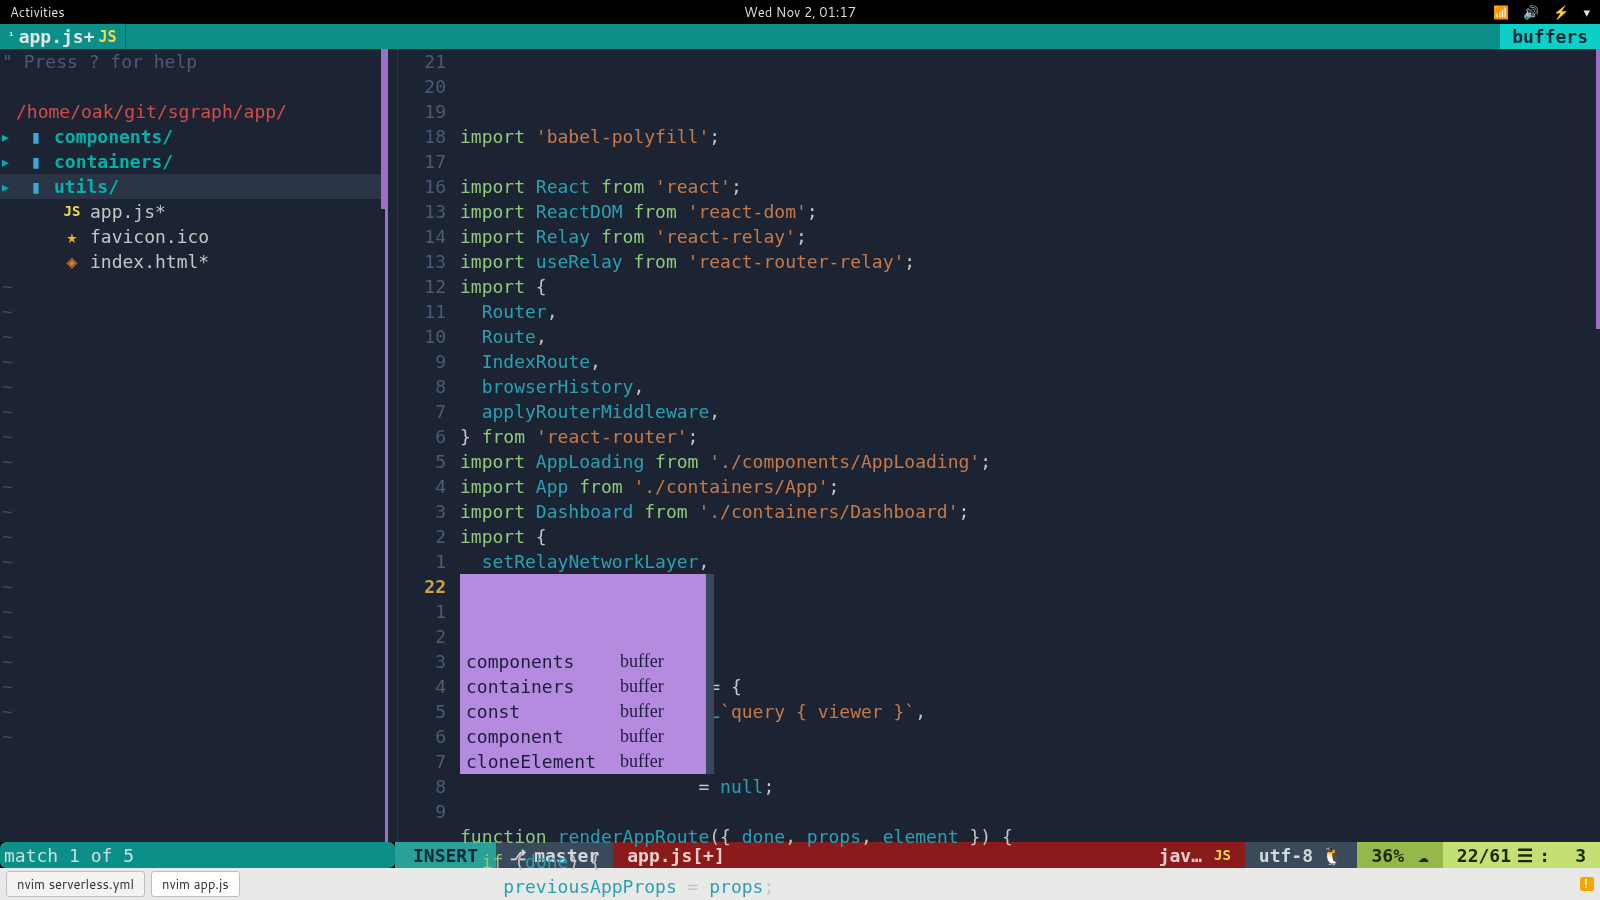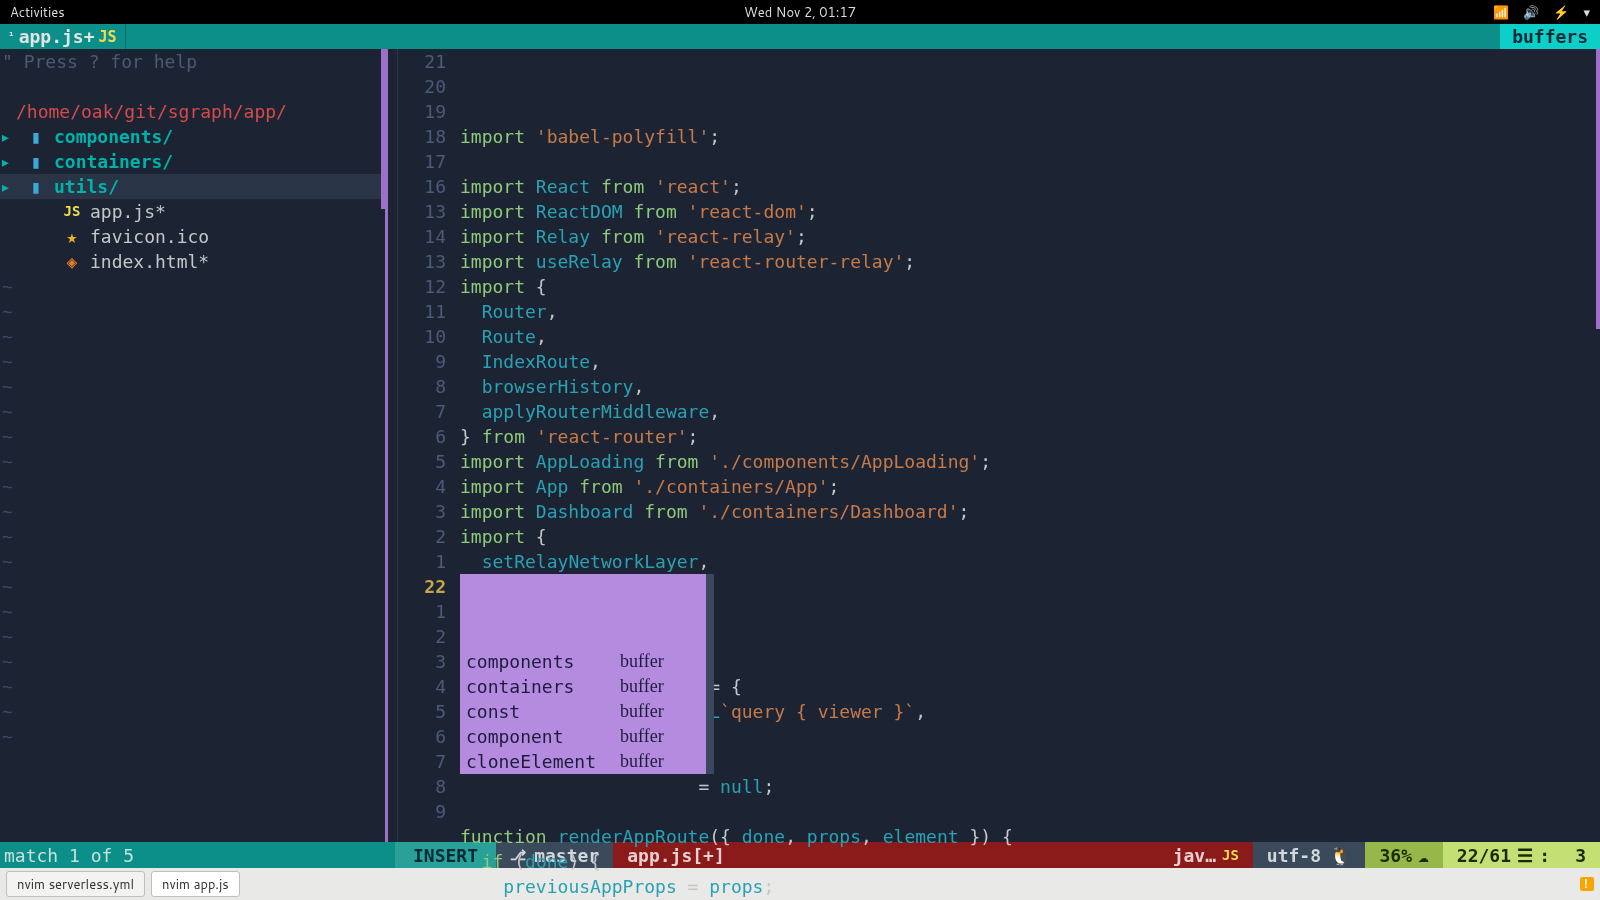--- a/index.html
+++ b/index.html
@@ -61,28 +61,28 @@
   
   .popup { position:absolute; left:6px; top:500px; background:#b58be0; color:#1c1c3c; font-size:18px; line-height:25px; }
   .popup .row { display:flex; }
   .popup .word { width:160px; padding-left:6px; }
   .popup .kind { width:86px;font-family:Liberation Serif, serif; }
   .popup-scroll { position:absolute; right:-8px; top:0; bottom:0; width:8px; background:#3a475f; }
   
   
   .statusline { height:26px; display:flex; font-size:18px; font-weight:bold; }
   .statusline > div { display:flex; align-items:center; padding:0 14px; }
-  .sl-left { background:#0d8f89; color:#c6e0de; flex: 0 0 395px; font-weight:normal; padding:0 4px !important;}
+  .sl-left { background:#0d8f89; color:#c6e0de; flex: 0 0 395px; font-weight:normal; padding:0 4px !important;border-radius:6px;}
   .sl-mode { background:#2aa198; color:#002b36; padding:0 18px !important;}
   .sl-branch { background:#3a4a5a; color:#d0d8dc; gap:8px;}
   .sl-file { background:#8b1a1a; color:#e9cfcf; }
   .sl-mid { background:#8b1a1a; flex:1;}
-  .sl-ft { background:#8b1a1a; color:#e9cfcf; gap:6px;}
+  .sl-ft { background:#8b1a1a; color:#e9cfcf; gap:12px;}
   .sl-enc { background:#3a4a5a; color:#d0d8dc; gap:8px;}
-  .sl-pct { background:#96b84a; color:#1a2a00; gap:6px;}
+  .sl-pct { background:#96b84a; color:#1a2a00; gap:14px;}
   .sl-pos { background:#c4df73; color:#1a2a00; gap:6px;}
   .pen { font-size:14px; }
   
   
   .osbar { height:32px; background:#e9e9e7; display:flex; align-items:center; padding:3px 6px; gap:6px; font-family:"Cantarell",sans-serif; font-size:13px; color:#333;}
   .osbar .task { border:1px solid #bfbfbd; background:#f3f3f1; padding:3px 10px; border-radius:3px;}
   .osbar .task.active { background:#fff; }
   .osbar .warn { margin-left:auto; width:14px; height:14px; background:#f7a600; border-radius:2px; position:relative;}
   .osbar .warn::after { content:"!"; position:absolute; left:4px; top:-2px; color:#fff; font-weight:bold; font-size:12px;}
   

